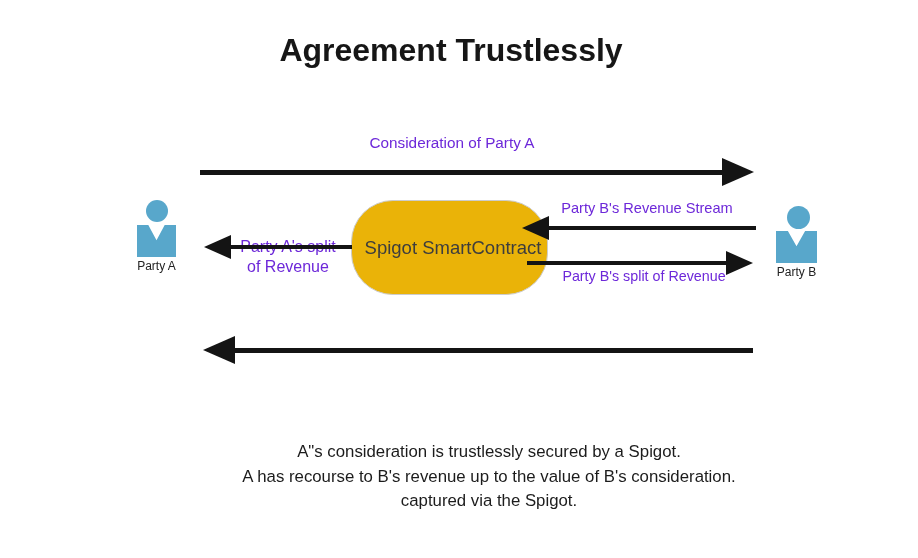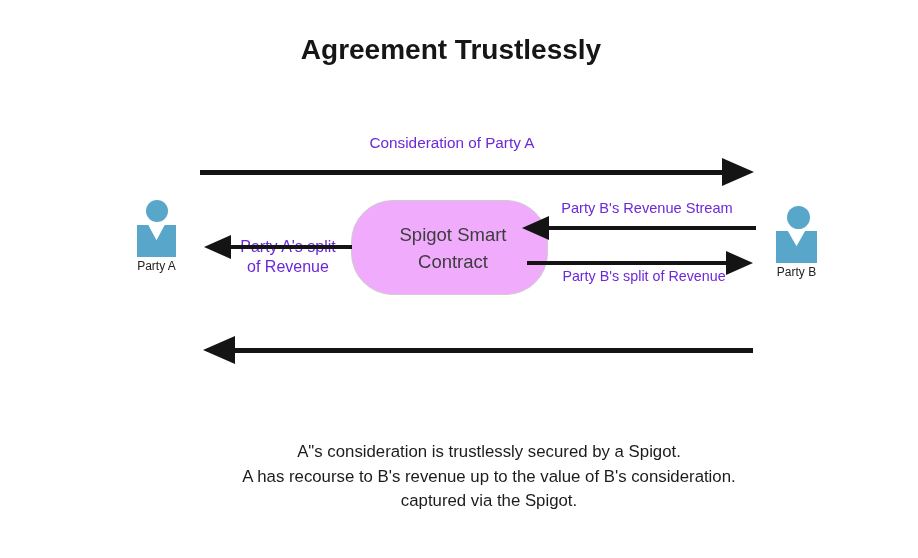--- a/index.html
+++ b/index.html
@@ -1,33 +1,33 @@
 <!DOCTYPE html>
 <html style="--person: #58A7CB; --arrow: #141414;"><head>
 <meta charset="utf-8">
 <style>
   html,body{margin:0;padding:0;}
   body{width:918px;height:558px;background:#ffffff;font-family:"Liberation Sans",sans-serif;overflow:hidden;}
   #canvas{position:relative;width:918px;height:558px;background:#fff;}
   .title{position:absolute;left:451px;top:28px;transform:translateX(-50%);text-align:center;
-         font-size:28px;line-height:44px;font-weight:700;color:#161616;white-space:nowrap;}
+         font-size:32px;line-height:44px;font-weight:700;color:#161616;white-space:nowrap;}
   .shaft{position:absolute;height:5px;background:var(--arrow);}
   .shaft.thin{height:4px;}
   .head-r{position:absolute;width:0;height:0;border-top:14px solid transparent;border-bottom:14px solid transparent;border-left:32px solid var(--arrow);}
   .head-l{position:absolute;width:0;height:0;border-top:14px solid transparent;border-bottom:14px solid transparent;border-right:32px solid var(--arrow);}
   .head-r.sm{border-top-width:12px;border-bottom-width:12px;border-left-width:27px;}
   .head-l.sm{border-top-width:12px;border-bottom-width:12px;border-right-width:27px;}
   .lbl{position:absolute;font-size:15.3px;color:#6d28d9;white-space:nowrap;transform:translateX(-50%);text-align:center;}
   .lbl.mid{font-size:14.6px;}
   .lbl.midb{font-size:14.3px;}
   .lbl.mid2{font-size:16px;margin-top:33px;}
   .lbl.two{line-height:20px;}
   .contract{position:absolute;left:351px;top:200px;width:197px;height:95px;border:1.5px solid #cccccc;
-            border-radius:42px;display:flex;flex-direction:column;justify-content:center;align-items:center;
-            font-size:18.5px;color:#3d3d3d;line-height:27px;background:#f0abfc;box-sizing:border-box;padding-left:7px;}
+            border-radius:42px;display:flex;flex-direction:row;justify-content:center;align-items:center;
+            font-size:18.5px;color:#3d3d3d;line-height:27px;background:#eab308;box-sizing:border-box;padding-left:7px;}
   .person{position:absolute;}
   .person .head{width:22px;height:22px;border-radius:50%;background:var(--person);}
   .person .torso{background:var(--person);margin-top:3px;
                  clip-path:polygon(0 0,29% 0,50% 48%,71% 0,100% 0,100% 100%,0 100%);}
   .person .plabel{margin-top:2px;font-size:12px;color:#222;text-align:center;white-space:nowrap;}
   .foot{position:absolute;left:489px;top:440px;transform:translateX(-50%);text-align:center;
         font-size:16.8px;line-height:24.7px;color:#1c1c1c;white-space:nowrap;}
 </style>
 </head>
 <body>

